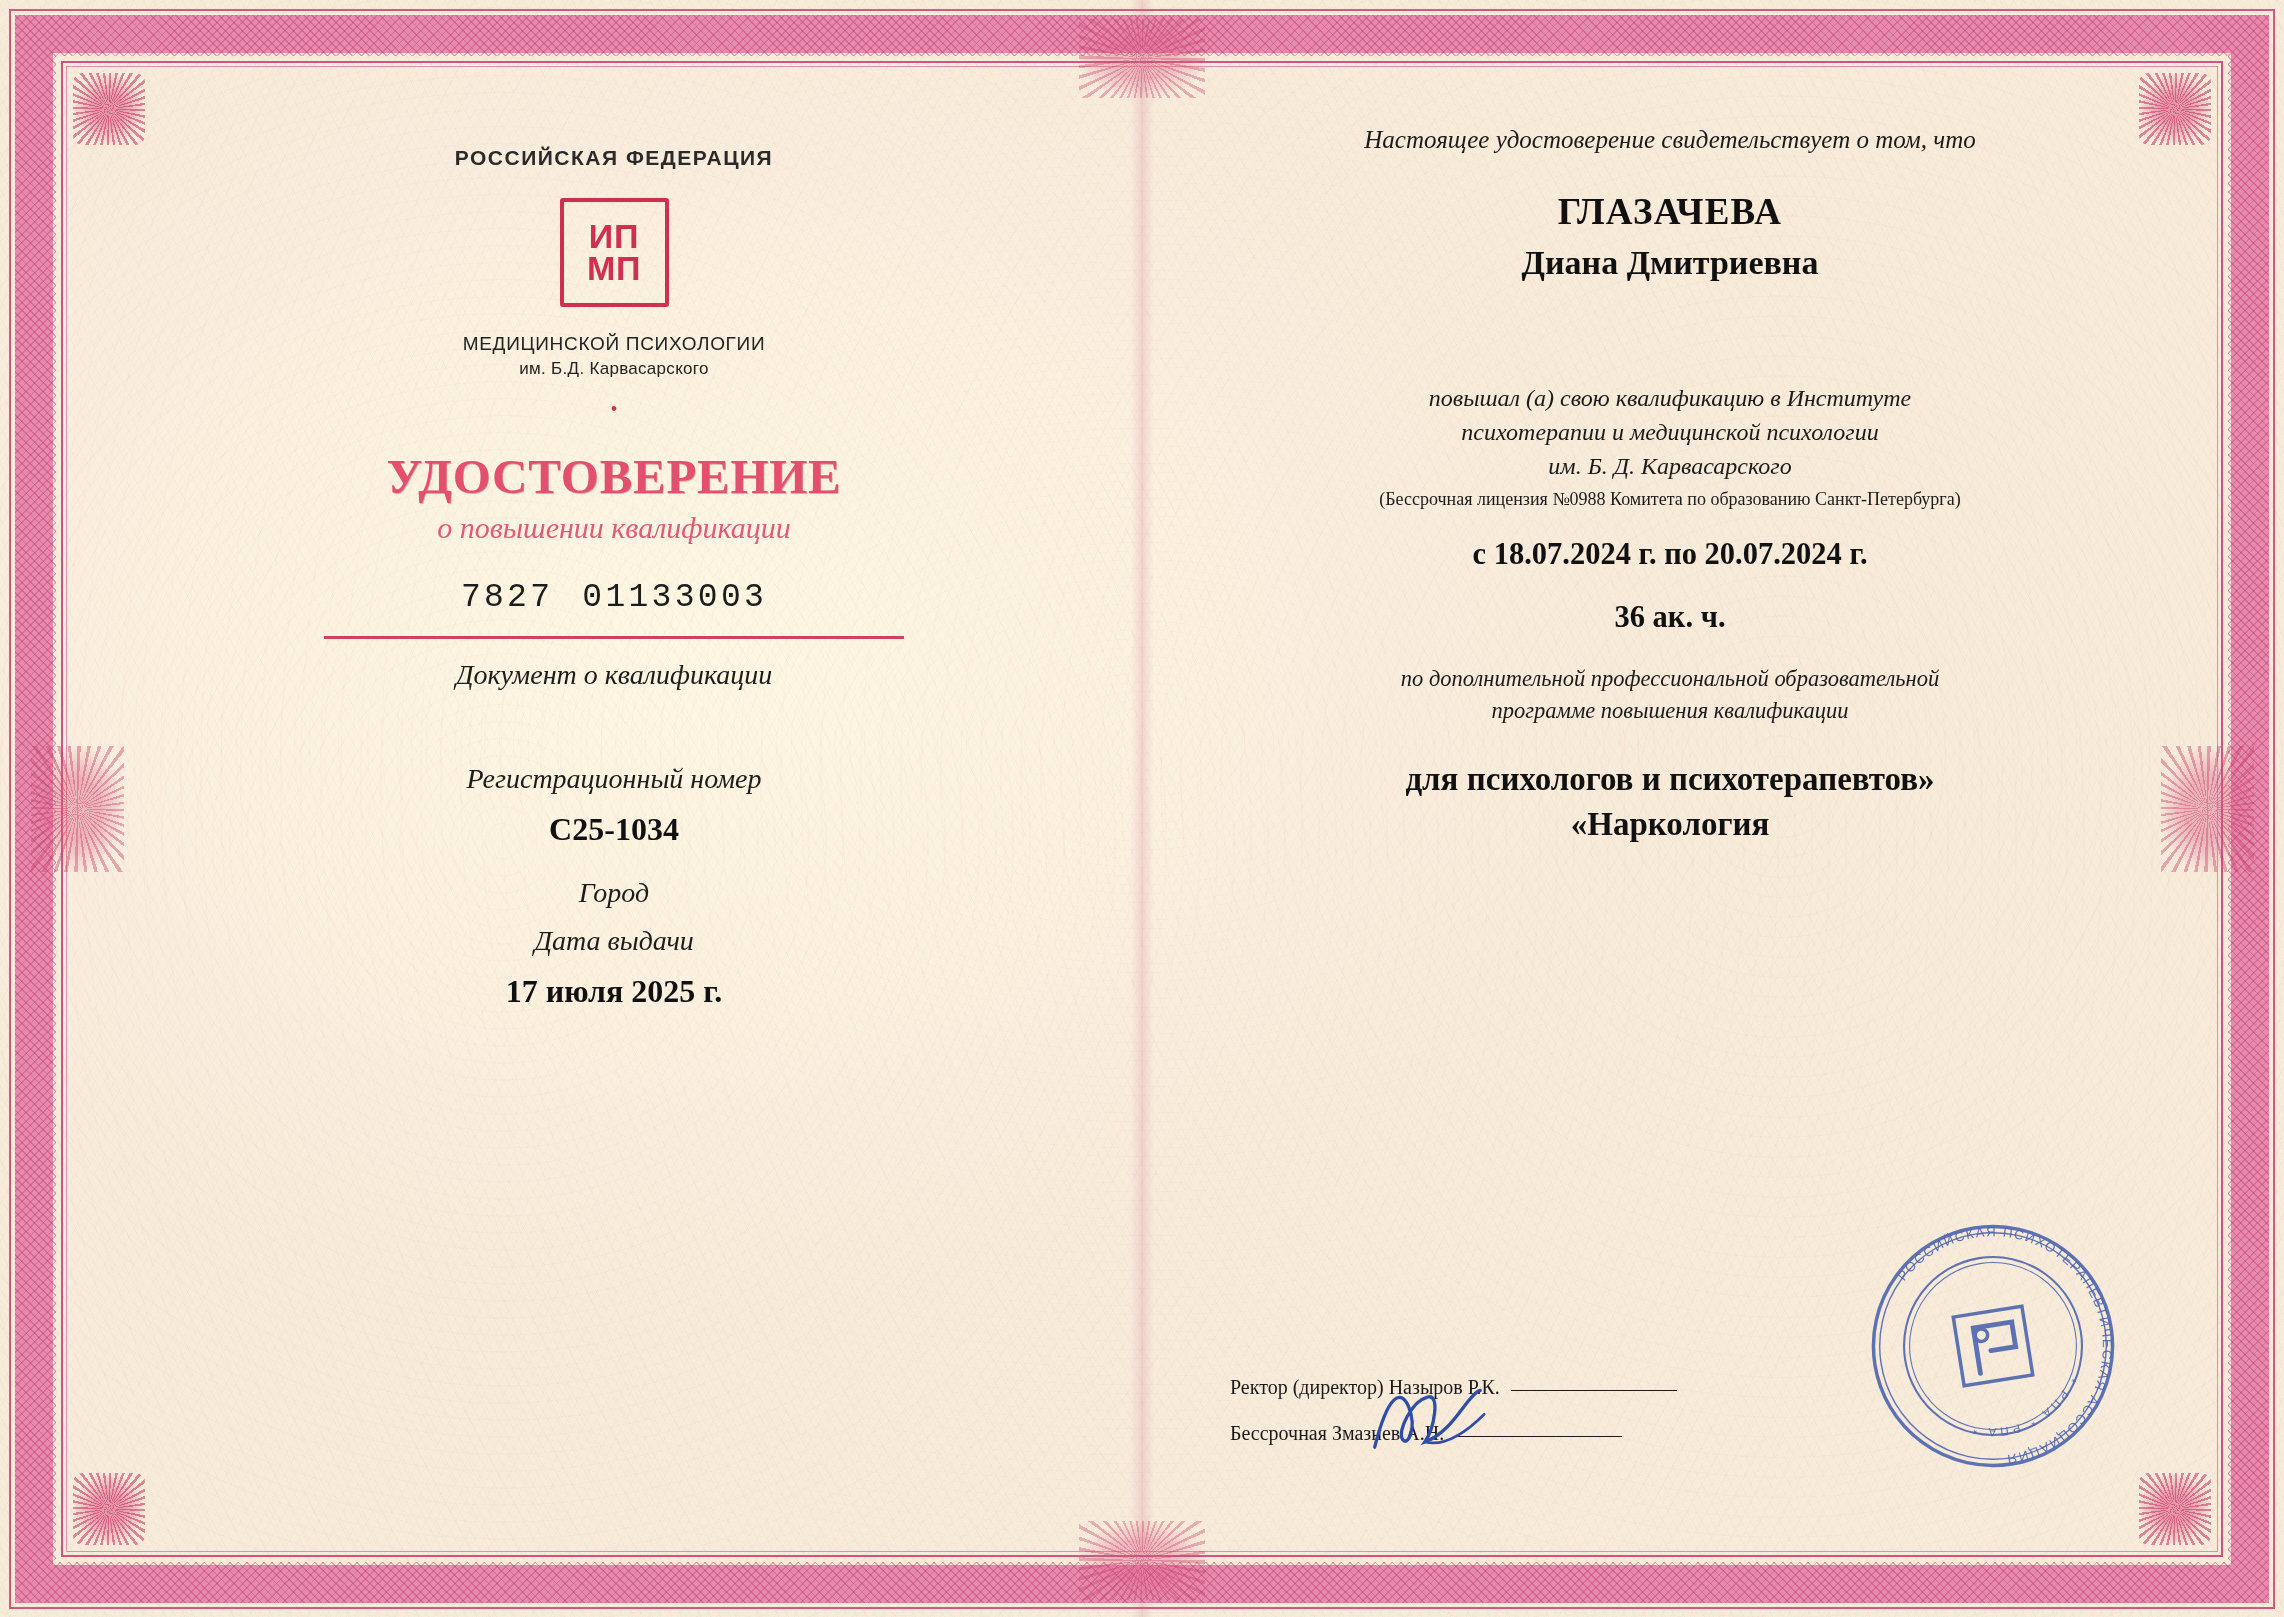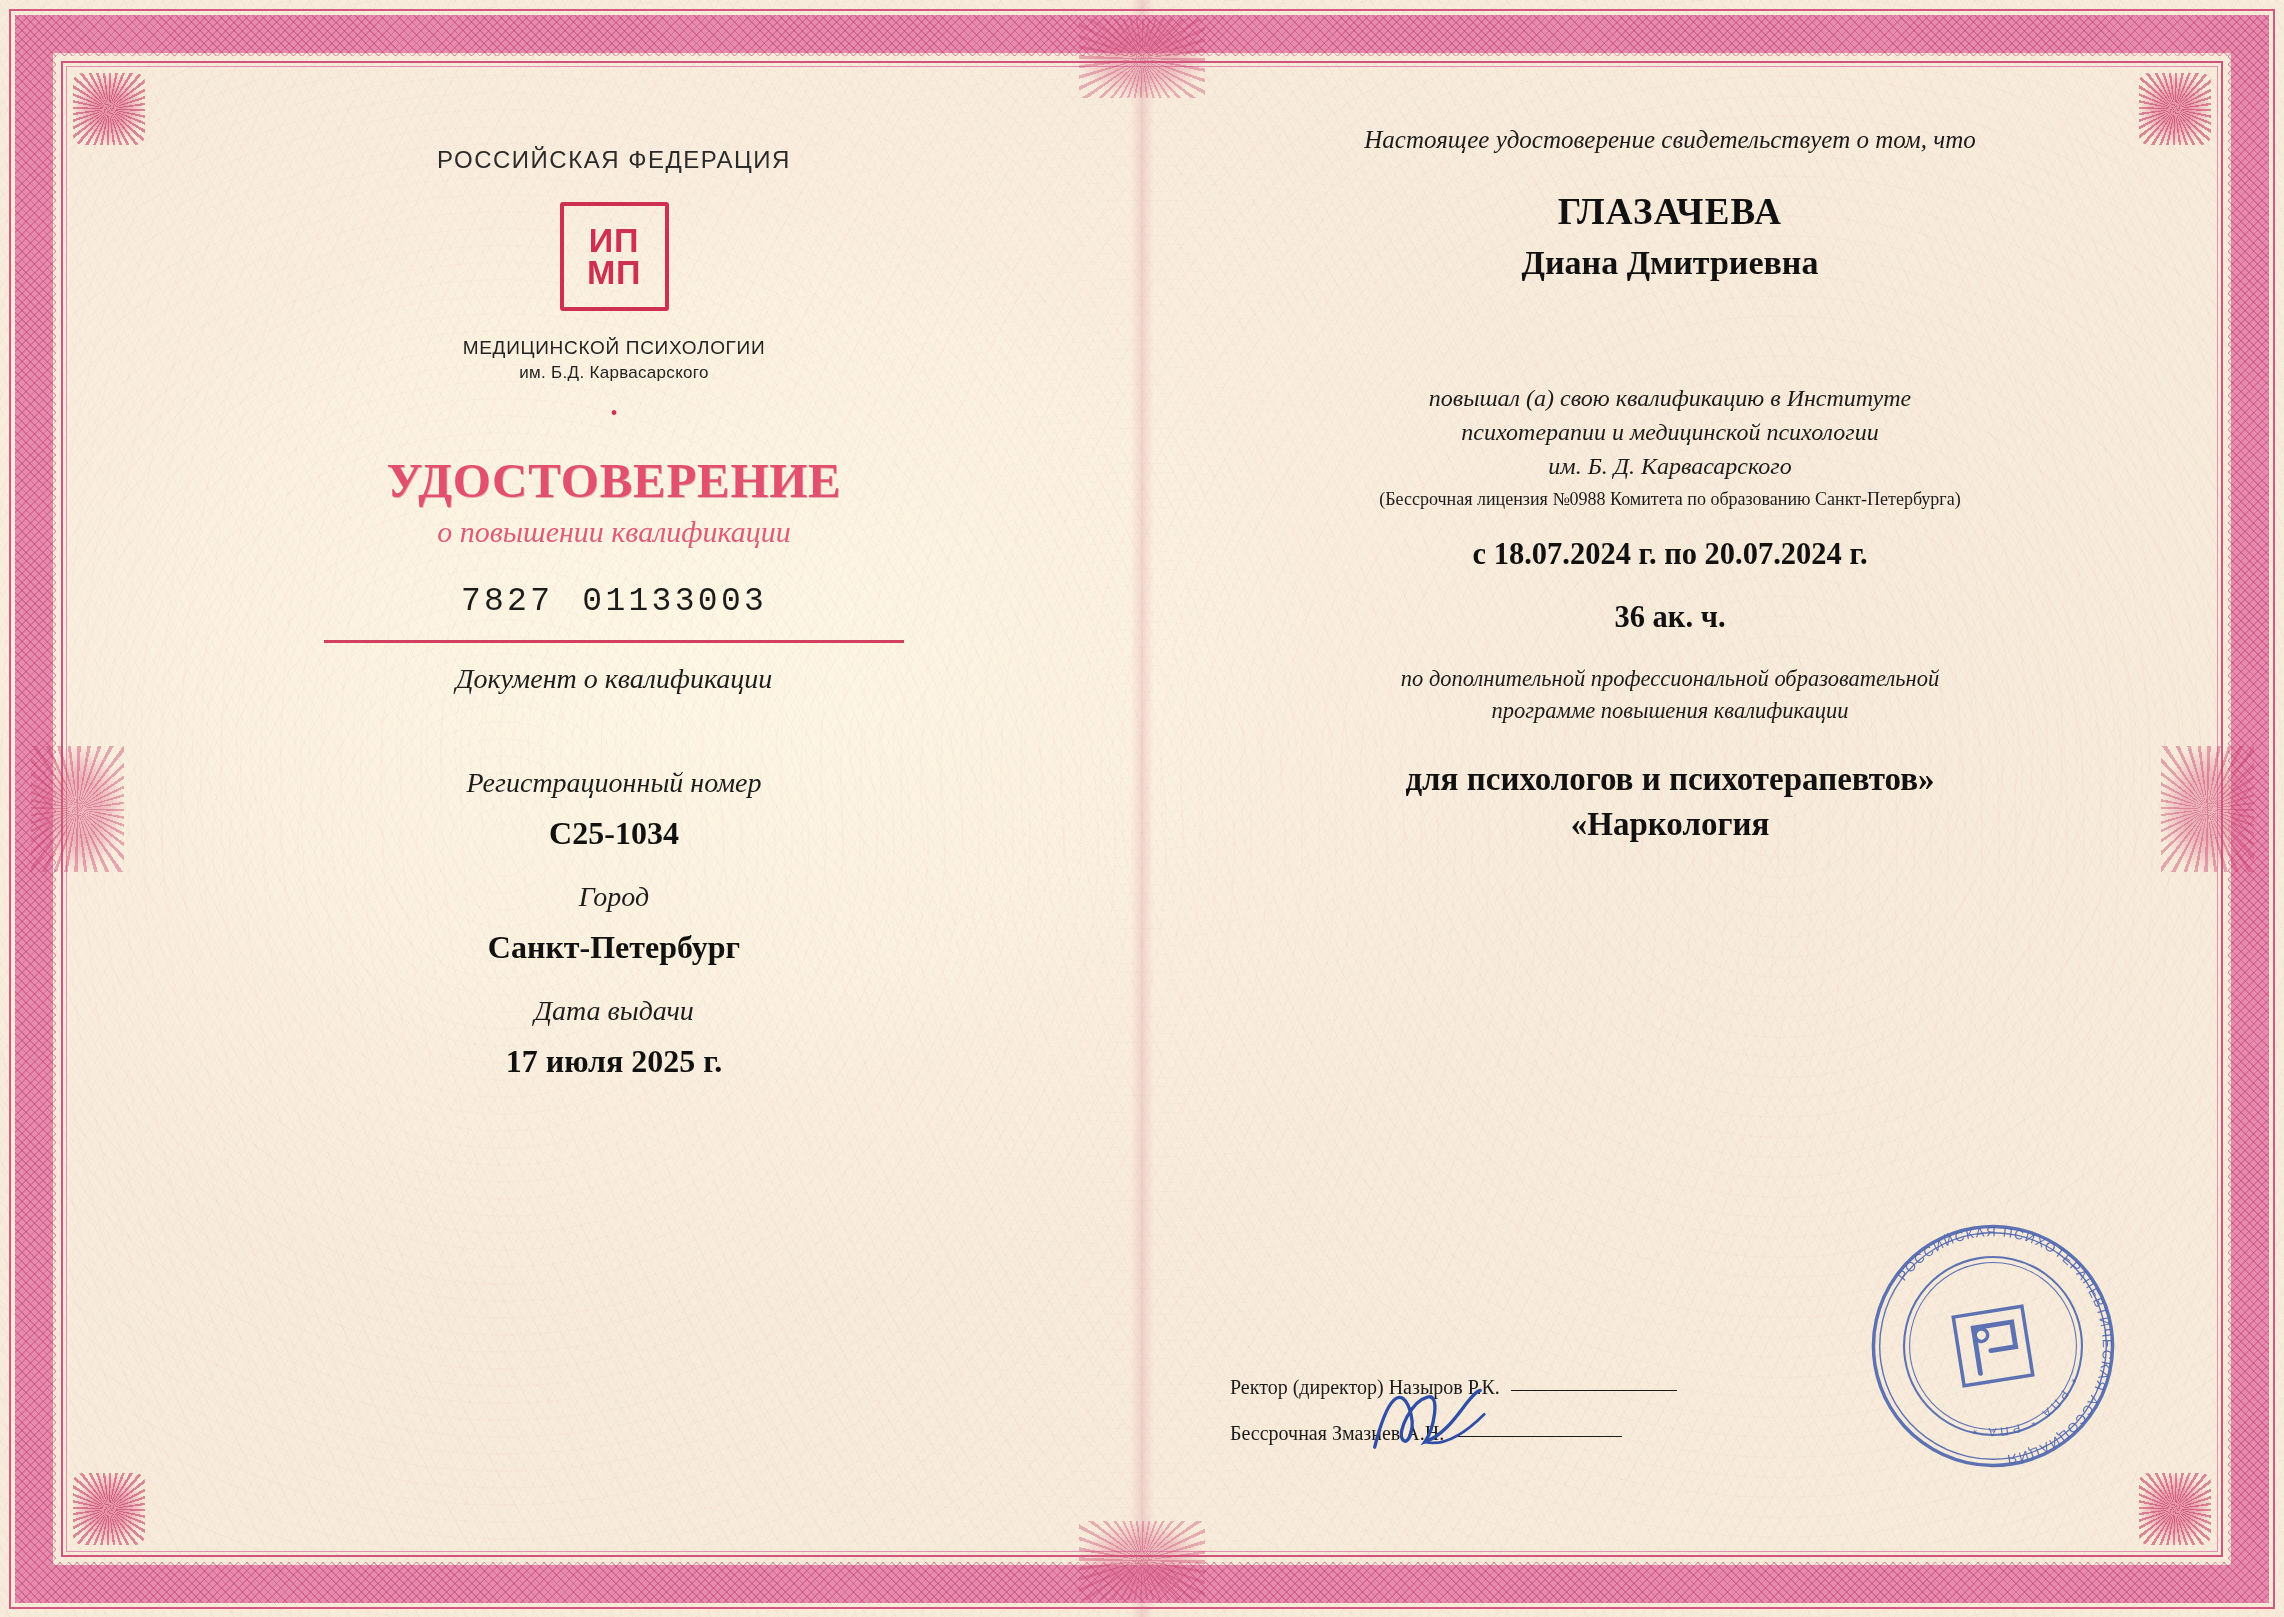--- a/index.html
+++ b/index.html
@@ -164,24 +164,24 @@
     width: 50%;
     position: relative;
     padding: 53px 73px 0 60px;
     box-sizing: border-box;
     text-align: center;
   }
 
   
   .rf-title {
     font-family: "Liberation Sans", sans-serif;
-    font-size: 24px;
+    font-size: 21px;
     letter-spacing: 1.5px;
     color: #2a2a2a;
-    font-weight: 400;
+    font-weight: 700;
     margin-bottom: 28px;
   }
   .logo-wrap {
     display: flex;
     justify-content: center;
     margin-bottom: 22.5px;
   }
   .logo-box {
     width: 101px; height: 101px;
     border: 4.6px solid #d0304f;
@@ -431,21 +431,20 @@
       </div>
 
       <div class="hr-red"></div>
 
       <div class="doc-kind">Документ о квалификации</div>
 
       <div class="label-it">Регистрационный номер</div>
       <div class="value-bold">С25-1034</div>
 
       <div class="label-it">Город</div>
-      <div class="value-bold">Санкт-Петербург</div>
 
       <div class="label-it">Дата выдачи</div>
       <div class="value-bold last">17 июля 2025 г.</div>
 
     </div>
 
     <div class="col-right">
 
       <div class="attest">Настоящее удостоверение свидетельствует о том, что</div>
 

